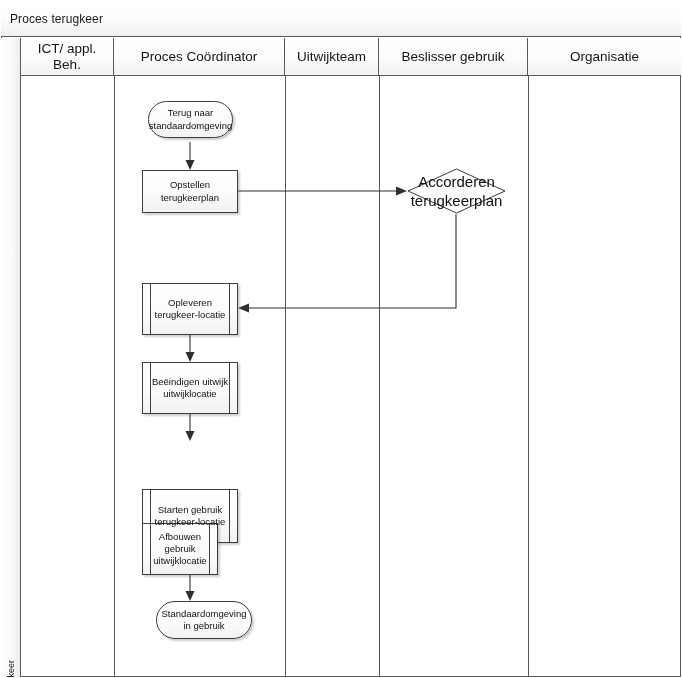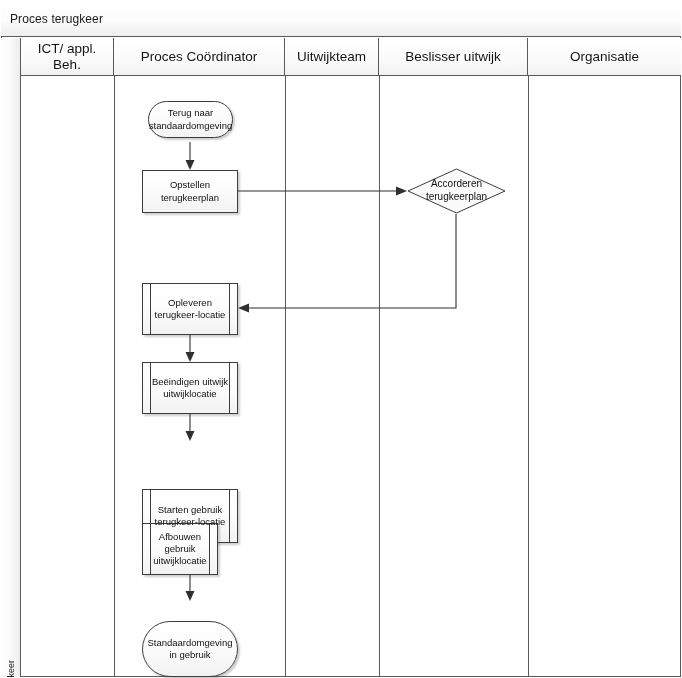--- a/index.html
+++ b/index.html
@@ -153,21 +153,21 @@
   }
   .decision svg { display: block; overflow: visible; }
   .decision .dec-text {
     position: absolute;
     left: 0; top: 0;
     width: 100%; height: 100%;
     display: flex;
     align-items: center;
     justify-content: center;
     text-align: center;
-    font-size: 10px;
+    font-size: 15px;
     line-height: 1.28;
     color: #111111;
     pointer-events: none;
   }
 
   
   .conn-layer {
     position: absolute;
     left: 0; top: 0;
     width: 682px;
@@ -193,21 +193,21 @@
   </div>
 
   <div class="phase-band">
     <div class="phase-label">Terugkeer</div>
   </div>
 
   <div class="lane-header-row">
     <div class="lane-header" style="width:93px">ICT/ appl. Beh.</div>
     <div class="lane-header" style="width:171px">Proces Coördinator</div>
     <div class="lane-header" style="width:94px">Uitwijkteam</div>
-    <div class="lane-header" style="width:149px">Beslisser uitwijk</div>
+    <div class="lane-header" style="width:149px">Beslisser gebruik</div>
     <div class="lane-header" style="width:153px">Organisatie</div>
   </div>
 
   <div class="lane-sep" style="left:114px"></div>
   <div class="lane-sep" style="left:285px"></div>
   <div class="lane-sep" style="left:379px"></div>
   <div class="lane-sep" style="left:528px"></div>
 
   <svg class="conn-layer" viewBox="0 0 682 678" width="682" height="678">
 
@@ -273,17 +273,17 @@
   </div>
 
   <div class="node process-predef" style="left:142px; top:441px; width:96px; height:54px;margin-top:48px;">
     <span class="node-label">Starten gebruik terugkeer-locatie</span>
   </div>
 
   <div class="node process-predef" style="left:142px; top:523px; width:76px; height:52px;">
     <span class="node-label">Afbouwen gebruik uitwijklocatie</span>
   </div>
 
-  <div class="node terminal" style="left:142px; top:601px; width:96px; height:56px;margin-top:20px;">
+  <div class="node terminal" style="left:156px; top:601px; width:96px; height:38px;">
     <span class="node-label">Standaardomgeving in gebruik</span>
   </div>
 
 </div>
 
 </body></html>

